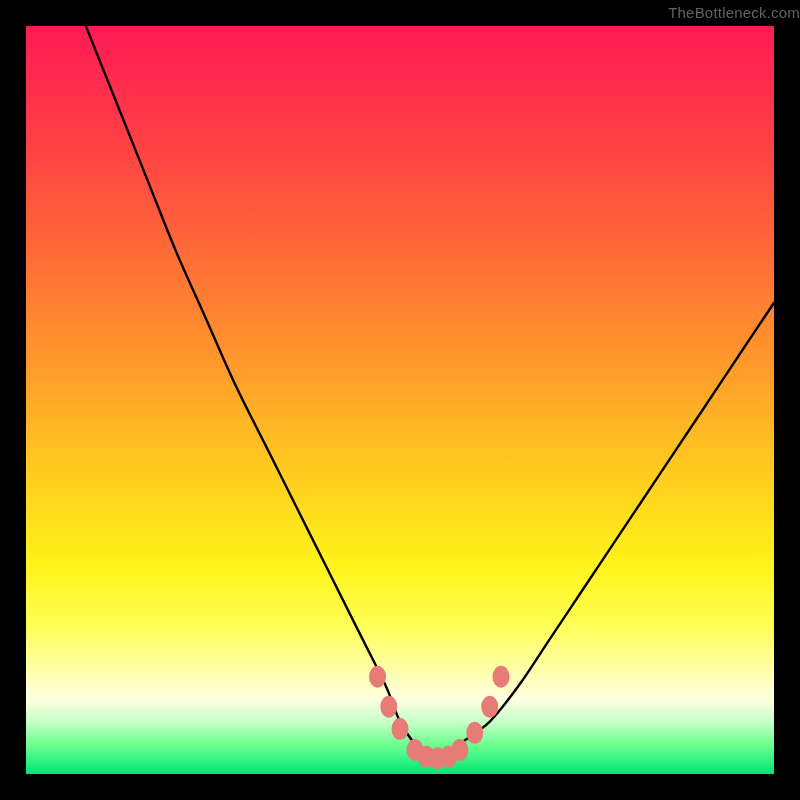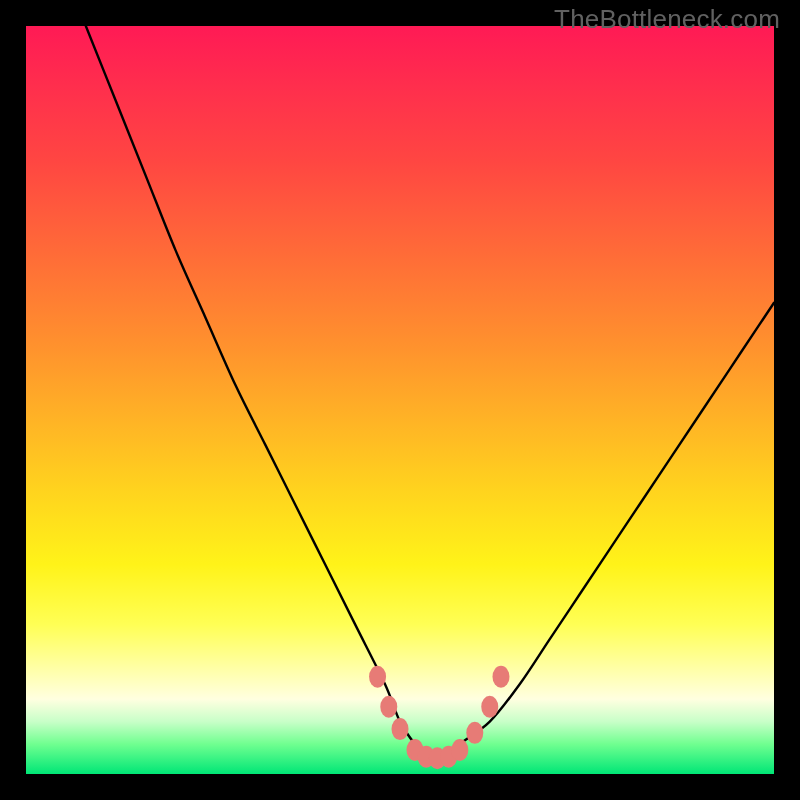--- a/index.html
+++ b/index.html
@@ -38,23 +38,23 @@
       #ffffa8 86%,
       #ffffe0 90%,
       #c8ffc8 93%,
       #70ff90 96%,
       #00e676 100%
     );
   }
   .watermark {
     position: absolute;
     top: 4px;
-    right: 20px;
+    right: 0;
     color: #616161;
-    font-size: 26px;
+    font-size: 15px;
     font-weight: 400;
     letter-spacing: 0.2px;
     user-select: none;
     margin-left: 10px;
   }
   svg.curve {
     position: absolute;
     left: 0; top: 0;
     width: 748px; height: 748px;
   }

